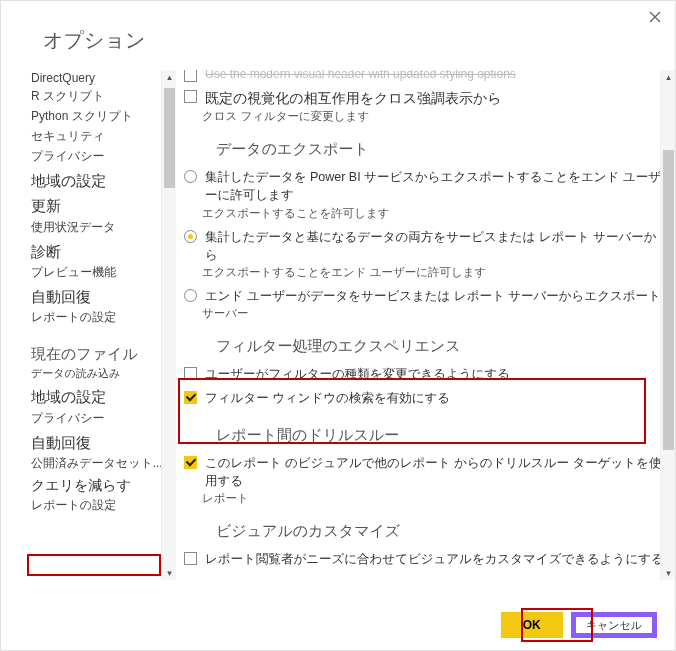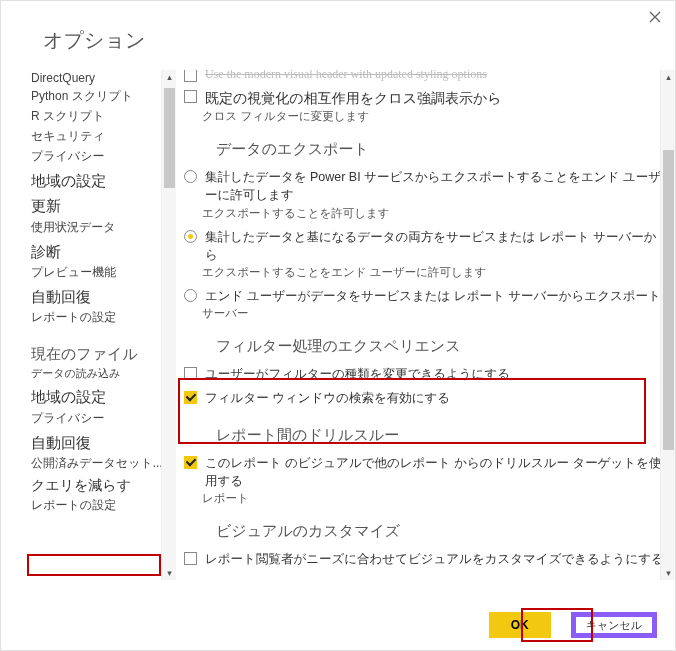--- a/index.html
+++ b/index.html
@@ -152,33 +152,32 @@
     background: #f2c811;
     border-radius: 50%;
   }
   .opt-label { font-size: 12.5px; color: #333; line-height: 1.45; }
   .opt-sub { font-size: 11.5px; color: #555; margin-left: 18px; margin-top: -2px; margin-bottom: 4px; }
   .strike {
     text-decoration: line-through;
     color: #bbb;
     font-size: 12px;
     margin-left: 21px;
-    font-family: Liberation Serif, serif;
   }
   .red-box {
     border: 2px solid #c00000;
     position: absolute;
     pointer-events: none;
   }
   .footer {
     position: absolute;
     bottom: 12px;
     right: 18px;
     display: flex;
-    gap: 20px;
+    gap: 8px;
     align-items: center;
   }
   .btn {
     min-width: 62px;
     height: 26px;
     display:flex;align-items:center;justify-content:center;
     font-size: 12px;
     cursor: pointer;
     padding: 0 10px;
   }
@@ -201,22 +200,22 @@
       </svg>
   </div>
 
   <div class="title">オプション</div>
 
   <div class="body">
 
     <div class="sidebar">
       <div class="sidebar-scroll">
         <div class="nav-sub">DirectQuery</div>
+        <div class="nav-sub">R スクリプト</div>
         <div class="nav-sub">Python スクリプト</div>
-        <div class="nav-sub">R スクリプト</div>
         <div class="nav-sub">セキュリティ</div>
         <div class="nav-sub">プライバシー</div>
         <div class="nav-item big">地域の設定</div>
         <div class="nav-item big">更新</div>
         <div class="nav-sub">使用状況データ</div>
         <div class="nav-item big">診断</div>
         <div class="nav-sub">プレビュー機能</div>
         <div class="nav-item big">自動回復</div>
         <div class="nav-sub">レポートの設定</div>
         <div class="nav-section-spacer"></div>

